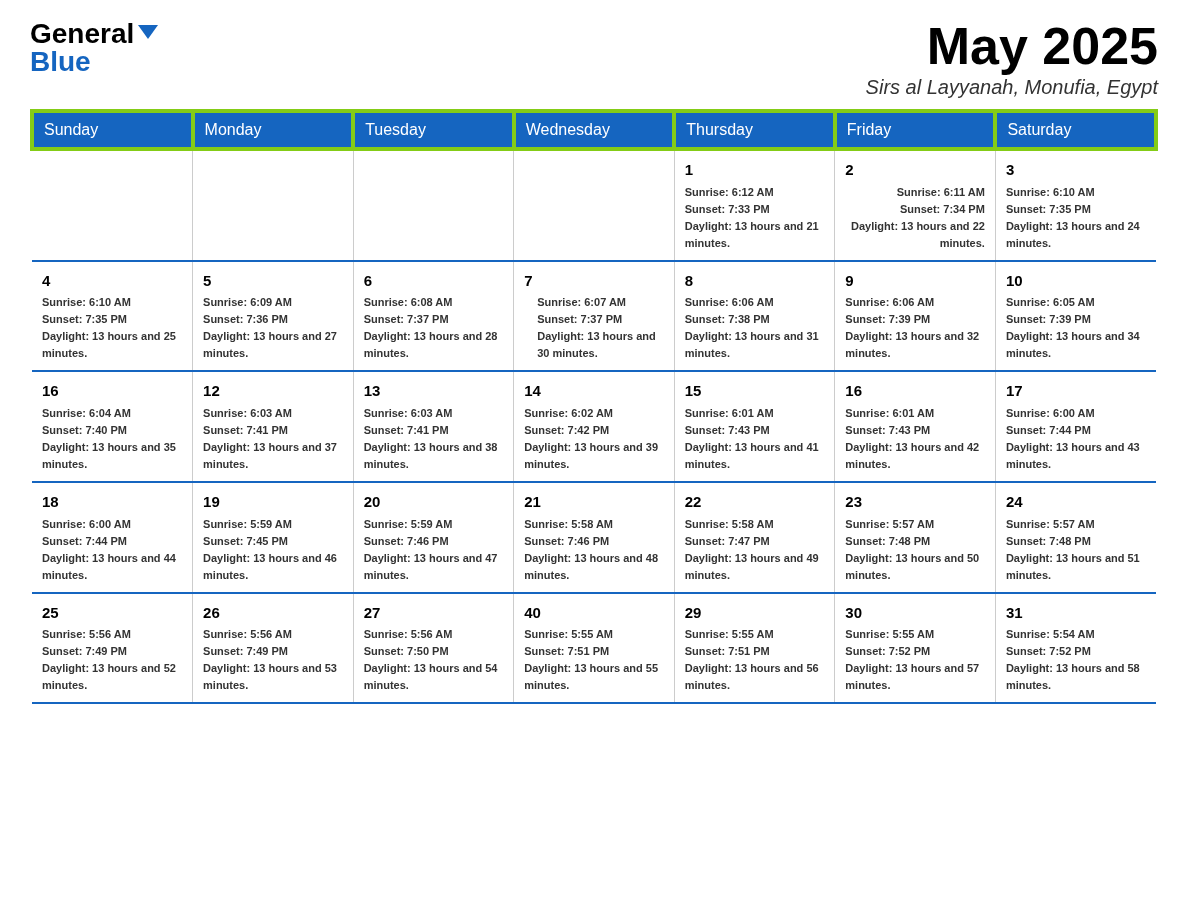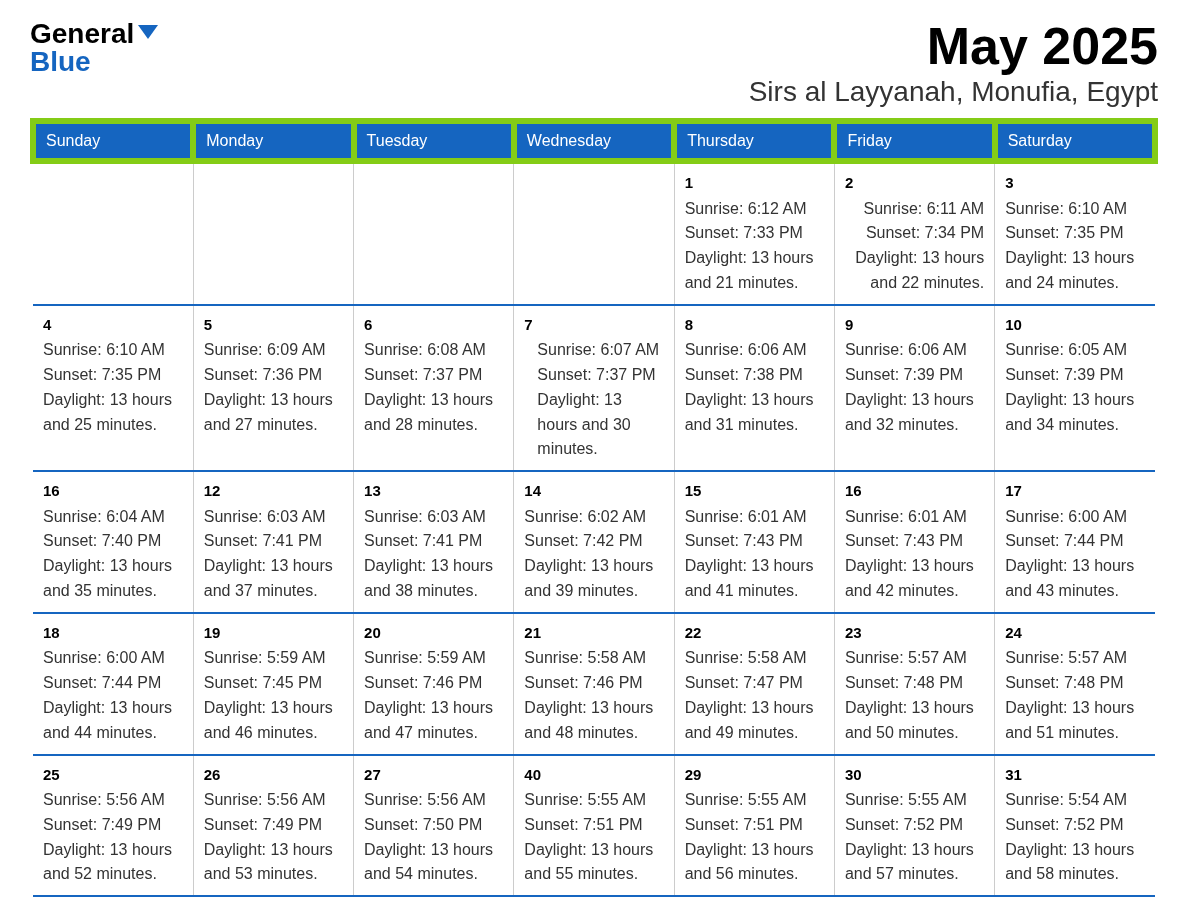--- a/index.html
+++ b/index.html
@@ -48,39 +48,40 @@
     .title-section {
       text-align: right;
     }
     .month-title {
       font-size: 52px;
       font-weight: bold;
       color: #000;
       line-height: 1;
     }
     .location {
-      font-size: 28px;
+      font-size: 20px;
       color: #333;
       margin-top: 4px;
+      font-style: italic;
     }
     table {
       width: 100%;
       border-collapse: collapse;
       margin-top: 10px;
     }
     thead tr {
       background-color: #1565c0;
     }
     thead th {
       color: #fff;
       font-size: 16px;
       font-weight: normal;
       padding: 8px 10px;
       text-align: left;
-      border: 6px solid #84cc16;
+      border: 4px solid #84cc16;
     }
     tbody tr {
       border-bottom: 2px solid #1565c0;
     }
     tbody td {
       vertical-align: top;
       padding: 8px 10px;
       font-size: 13px;
       color: #222;
       border-right: 1px solid #ccc;
@@ -93,22 +94,23 @@
     }
     .day-number {
       font-size: 15px;
       font-weight: bold;
       color: #000;
       display: block;
       margin-bottom: 2px;
     }
     .day-info {
       color: #333;
-      font-size: 16px;
+      font-size: 11px;
       line-height: 1.55;
+      font-weight: bold;
     }
     .empty-cell {
       background: #fff;
     }
   </style>
 </head>
 <body>
 
 <div class="header">
   <div class="logo">

